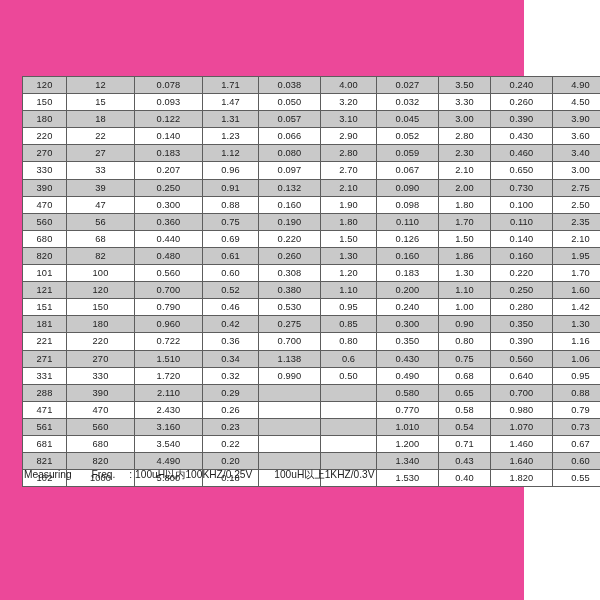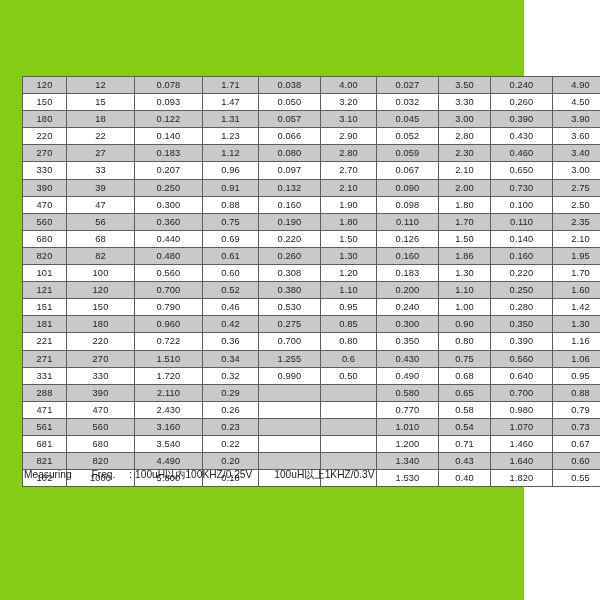--- a/index.html
+++ b/index.html
@@ -11,21 +11,21 @@
     width: 600px;
     height: 600px;
     font-family: "Liberation Sans", sans-serif;
     color: #1a1a1a;
     overflow: hidden;
   }
   #page {
     position: relative;
     width: 524px;
     height: 600px;
-    background: #84cc16;
+    background: #ec4899;
   }
   #spec-table-wrap {
     position: absolute;
     left: 22px;
     top: 76px;
     width: 556px;
   }
   table.spec-table {
     border-collapse: collapse;
     width: 556px;
@@ -294,21 +294,21 @@
             <td>0.350</td>
             <td>0.80</td>
             <td>0.390</td>
             <td>1.16</td>
           </tr>
           <tr class="shaded">
             <td>271</td>
             <td>270</td>
             <td>1.510</td>
             <td>0.34</td>
-            <td>1.255</td>
+            <td>1.138</td>
             <td>0.6</td>
             <td>0.430</td>
             <td>0.75</td>
             <td>0.560</td>
             <td>1.06</td>
           </tr>
           <tr class="plain">
             <td>331</td>
             <td>330</td>
             <td>1.720</td>

